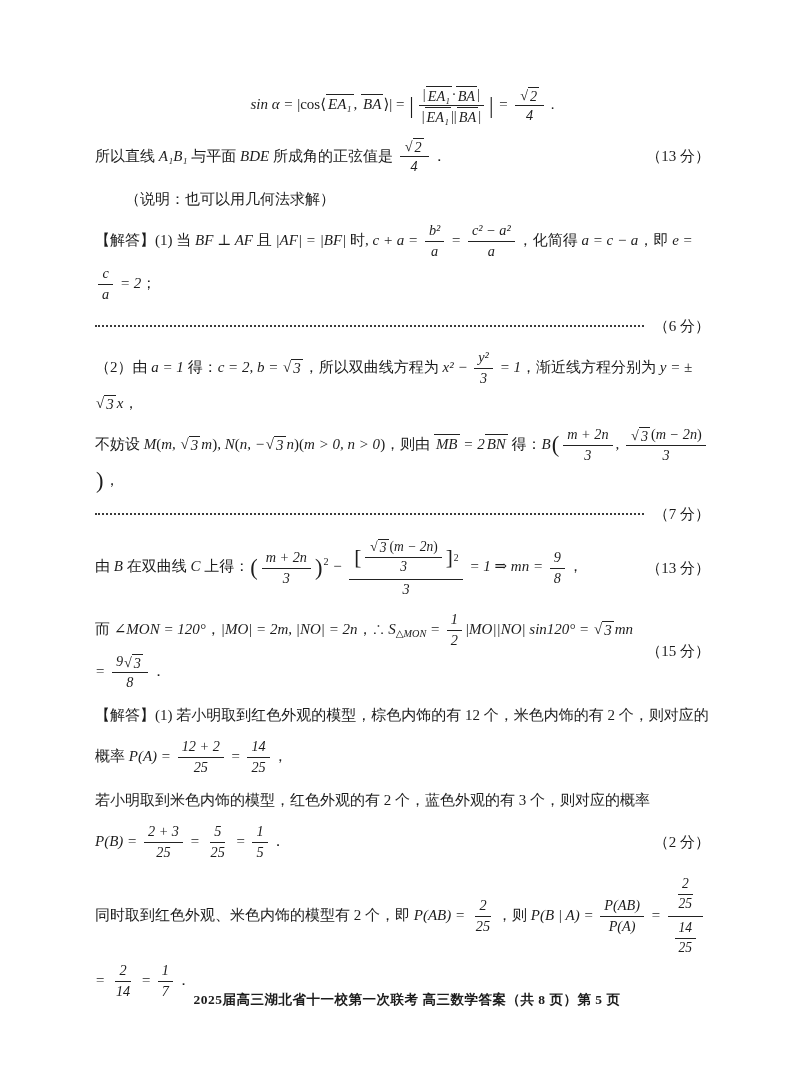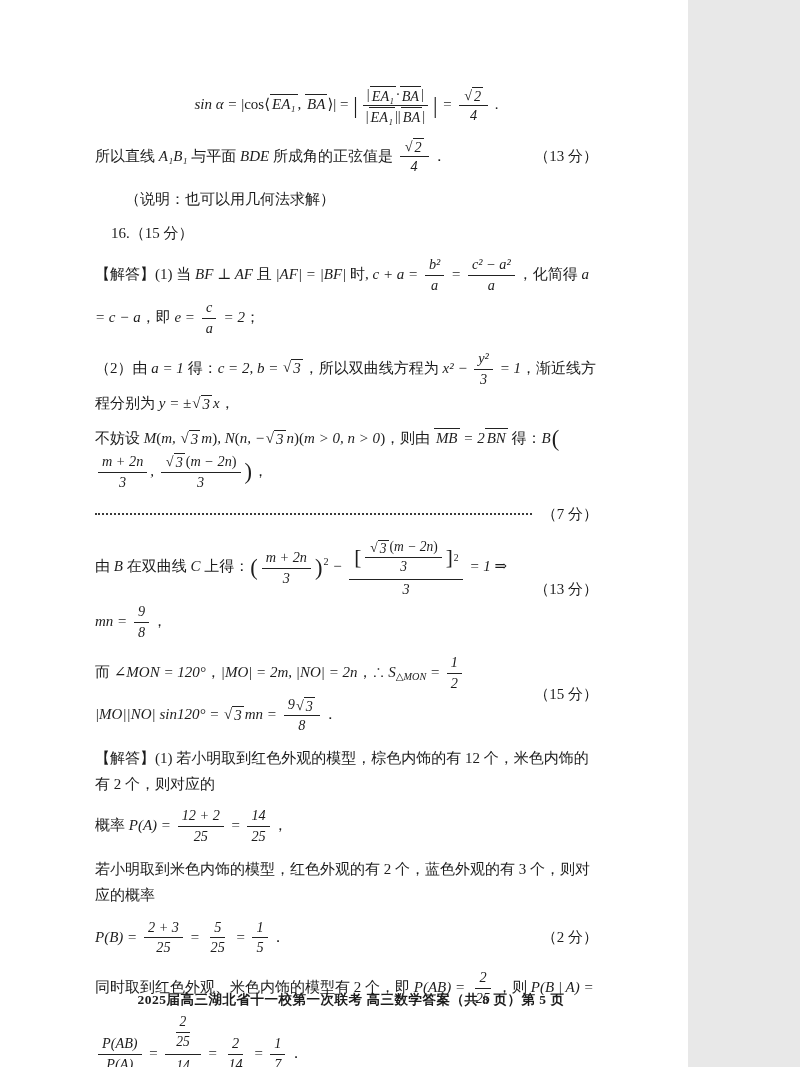--- a/index.html
+++ b/index.html
@@ -1,17 +1,17 @@
 <!DOCTYPE html>
 <html><head>
 <meta charset="utf-8">
 <style>
   html,body{margin:0;padding:0;background:#e8e8e8;}
   .page{
-    position:relative;width:688px;height:1067px;background:#ffffff;
+    position:relative;width:800px;height:1067px;background:#ffffff;
     font-family:"Liberation Serif","DejaVu Serif",serif;color:#1c1c1c;
     overflow:hidden;box-sizing:border-box;
   }
   .content{padding:80px 90px 0 95px;box-sizing:border-box;}
   .line{display:flex;align-items:center;padding:4px 0;font-size:15px;min-height:26px;}
   .lc{line-height:1.75;}
   .center{justify-content:center;}
   .ind1{padding-left:16px;}
   .ind2{padding-left:30px;text-align:right;}
   .score{margin-left:auto;white-space:nowrap;padding-left:10px;}
@@ -73,23 +73,20 @@
             </span>
             <span class="den">
               <span class="mi">4</span>
             </span>
           </span><span class="tx">．</span></span>
         <span class="score">（13 分）</span>
       </div>
       <div class="line ind2">
         <span class="lc"><span class="tx">（说明：也可以用几何法求解）</span></span>
       </div>
-      <div class="line ind1">
-        <span class="lc"><span class="tx">16.（15 分）</span></span>
-      </div>
       <div class="line">
         <span class="lc"><span class="tx">【解答】(1) 当 </span><span class="mi">BF ⊥ AF</span><span class="tx"> 且 </span><span class="mi">|AF| = |BF|</span><span class="tx"> 时, </span><span class="mi">c + a = </span><span class="frac">
             <span class="num">
               <span class="mi">b²</span>
             </span>
             <span class="den">
               <span class="mi">a</span>
             </span>
           </span><span class="mi"> = </span><span class="frac">
             <span class="num">
@@ -99,20 +96,24 @@
               <span class="mi">a</span>
             </span>
           </span><span class="tx">，化简得 </span><span class="mi">a = c − a</span><span class="tx">，即 </span><span class="mi">e = </span><span class="frac">
             <span class="num">
               <span class="mi">c</span>
             </span>
             <span class="den">
               <span class="mi">a</span>
             </span>
           </span><span class="mi"> = 2</span><span class="tx">；</span></span>
+      </div>
+      <div class="line">
+        <span class="dots"></span>
+        <span class="score">（6 分）</span>
       </div>
       <div class="line">
         <span class="lc"><span class="tx">（2）由 </span><span class="mi">a = 1</span><span class="tx"> 得：</span><span class="mi">c = 2, b = </span><span class="rad">
             <span class="rsign">√</span>
             <span class="rbar"><span class="mi">3</span></span>
           </span><span class="tx">，所以双曲线方程为 </span><span class="mi">x² − </span><span class="frac">
             <span class="num">
               <span class="mi">y²</span>
             </span>
             <span class="den">

